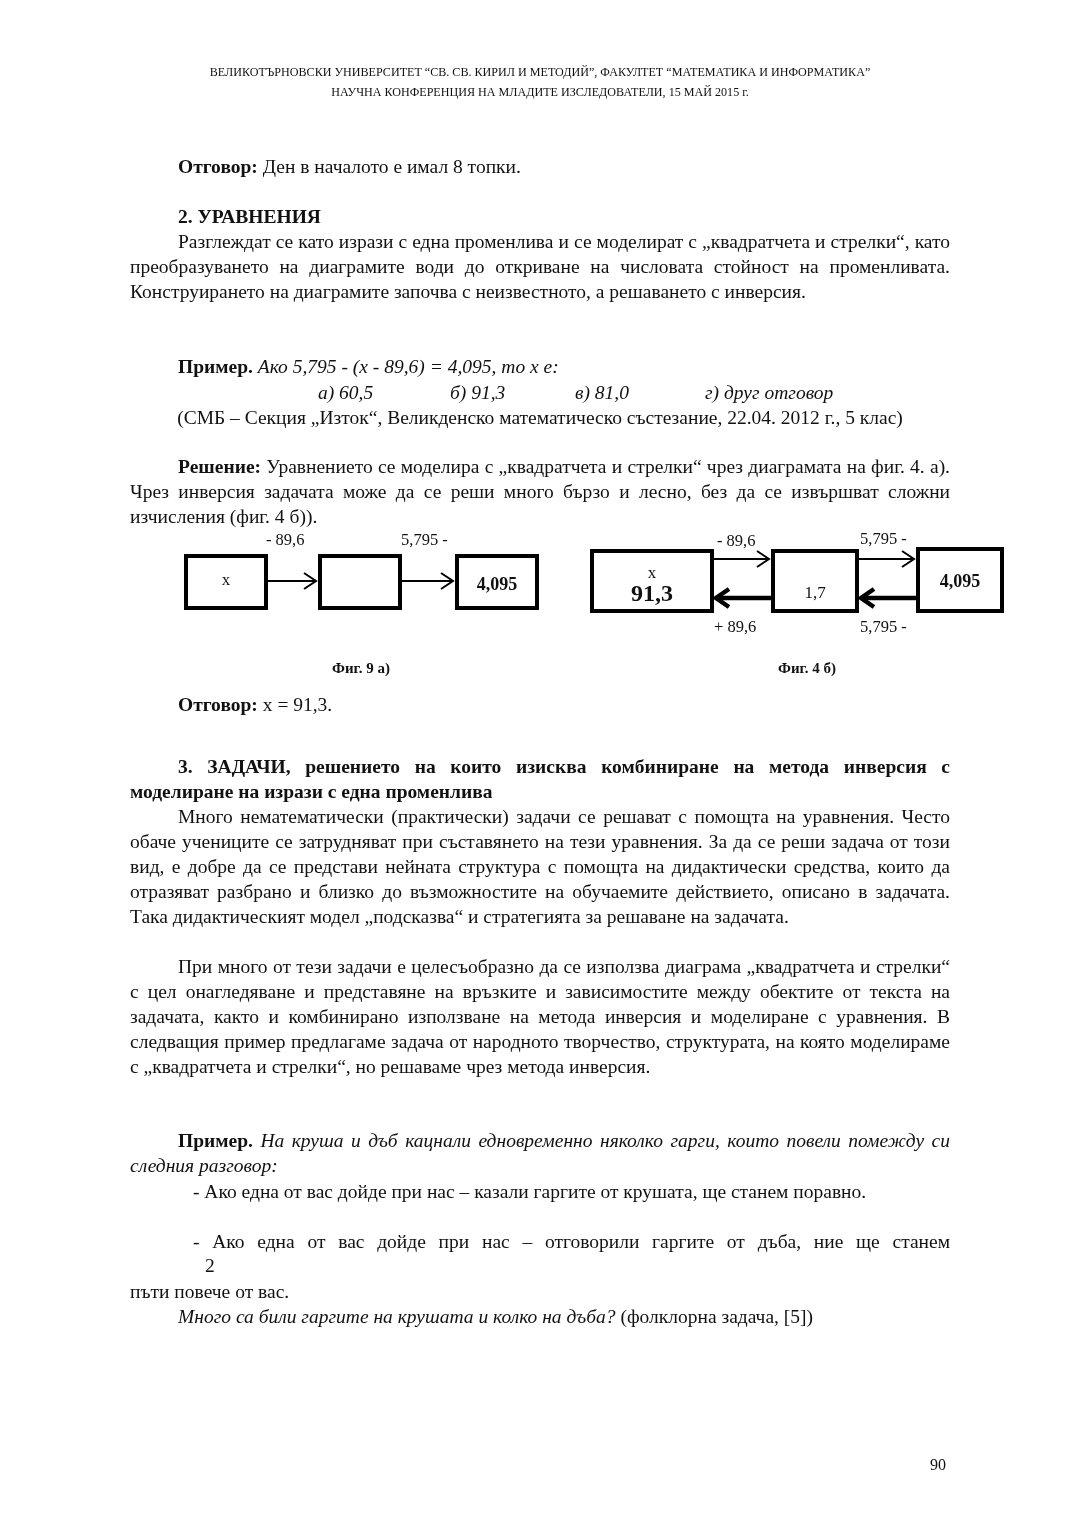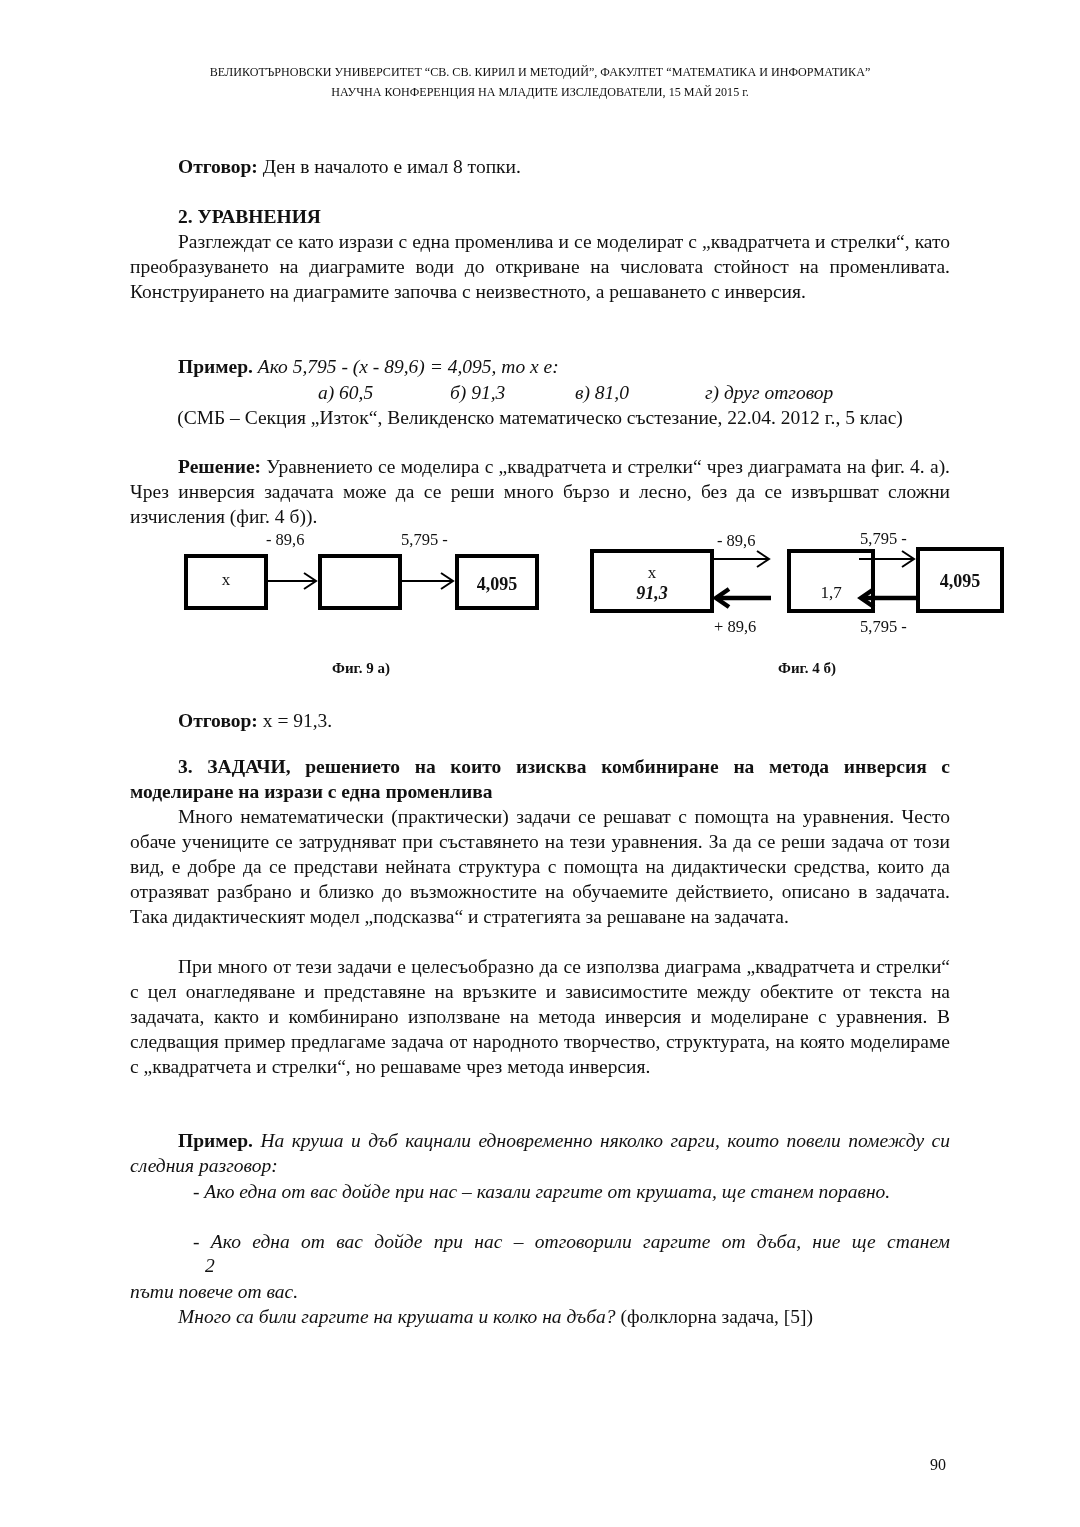--- a/index.html
+++ b/index.html
@@ -26,21 +26,21 @@
   
   .fig { position: absolute; }
   .box {
     position: absolute; border: 4px solid #000; background: #fff; box-sizing: border-box;
     font-size: 17px; text-align: center;
   }
   .lbl { position: absolute; font-size: 16.5px; white-space: nowrap; }
   .fig-caption { position: absolute; font-size: 15px; font-weight: bold; white-space: nowrap; }
   svg.arrows { position: absolute; left: 0; top: 0; overflow: visible; }
 
-  .bullet-line { position: absolute; left: 193px; width: 757px; font-size: 19.5px; line-height: 25px; font-style: italic; }
+  .bullet-line { position: absolute; left: 193px; width: 757px; font-size: 19.5px; line-height: 25px; }
   .page-number { position: absolute; left: 930px; top: 1456px; font-size: 16px; }
 </style>
 </head>
 <body>
 
 <div class="page-header">
   <div>ВЕЛИКОТЪРНОВСКИ УНИВЕРСИТЕТ “СВ. СВ. КИРИЛ И МЕТОДИЙ”, ФАКУЛТЕТ “МАТЕМАТИКА И ИНФОРМАТИКА”</div>
   <div>НАУЧНА КОНФЕРЕНЦИЯ НА МЛАДИТЕ ИЗСЛЕДОВАТЕЛИ, 15 МАЙ 2015 г.</div>
 </div>
 
@@ -84,23 +84,23 @@
     </g>
   </svg>
   <div class="lbl" style="left:266px; top:530px;">- 89,6</div>
   <div class="lbl" style="left:401px; top:530px;">5,795 -</div>
   <div class="fig-caption" style="left:332px; top:660px;">Фиг. 9 а)</div>
 </div>
 
 <div class="fig" style="left:0; top:0;">
   <div class="box" style="left:590px; top:549px; width:124px; height:64px; padding-top:10px; line-height:20px;">
     <div>x</div>
-    <div class="b" style="font-size:18px;font-style:italic;">91,3</div>
+    <div class="b" style="font-size:24px;">91,3</div>
   </div>
-  <div class="box" style="left:771px; top:549px; width:88px; height:64px; padding-top:30px;margin-left:16px;">
+  <div class="box" style="left:771px; top:549px; width:88px; height:64px; padding-top:30px;">
     <span>1,7</span>
   </div>
   <div class="box b" style="left:916px; top:547px; width:88px; height:66px; padding-top:20px; font-size:18px;">
     <span>4,095</span>
   </div>
   <svg class="arrows" width="1080" height="1527">
     <g stroke="#000" fill="none">
       <line x1="714" y1="559" x2="769" y2="559" stroke-width="2"></line>
       <polyline points="757,551 769,559 757,567" stroke-width="2"></polyline>
       <line x1="859" y1="559" x2="914" y2="559" stroke-width="2"></line>
@@ -111,21 +111,21 @@
       <polyline points="874,589 861,598 874,607" stroke-width="4.5"></polyline>
     </g>
   </svg>
   <div class="lbl" style="left:717px; top:531px;">- 89,6</div>
   <div class="lbl" style="left:860px; top:529px;">5,795 -</div>
   <div class="lbl" style="left:714px; top:617px;">+ 89,6</div>
   <div class="lbl" style="left:860px; top:617px;">5,795 -</div>
   <div class="fig-caption" style="left:778px; top:660px;text-align:right;">Фиг. 4 б)</div>
 </div>
 
-<div class="answer-line" style="top:708px;text-align:center;">
+<div class="answer-line" style="top:692px;text-align:center;">
   <span class="b">Отговор:</span><span> x = 91,3.</span>
 </div>
 
 <div class="block justify indent b" style="top:754px;">
   <span>3. ЗАДАЧИ,</span><span> решението на които изисква комбиниране на метода инверсия с моделиране на изрази с една променлива</span>
 </div>
 
 <div class="block justify indent" style="top:804px;">Много нематематически (практически) задачи се решават с помощта на уравнения. Често обаче учениците се затрудняват при съставянето на тези уравнения. За да се реши задача от този вид, е добре да се представи нейната структура с помощта на дидактически средства, които да отразяват разбрано и близко до възможностите на обучаемите действието, описано в задачата. Така дидактическият модел „подсказва“ и стратегията за решаване на задачата.</div>
 <div class="block justify indent" style="top:954px;">При много от тези задачи е целесъобразно да се използва диаграма „квадратчета и стрелки“ с цел онагледяване и представяне на връзките и зависимостите между обектите от текста на задачата, както и комбинирано използване на метода инверсия и моделиране с уравнения. В следващия пример предлагаме задача от народното творчество, структурата, на която моделираме с „квадратчета и стрелки“, но решаваме чрез метода инверсия.</div>
 

